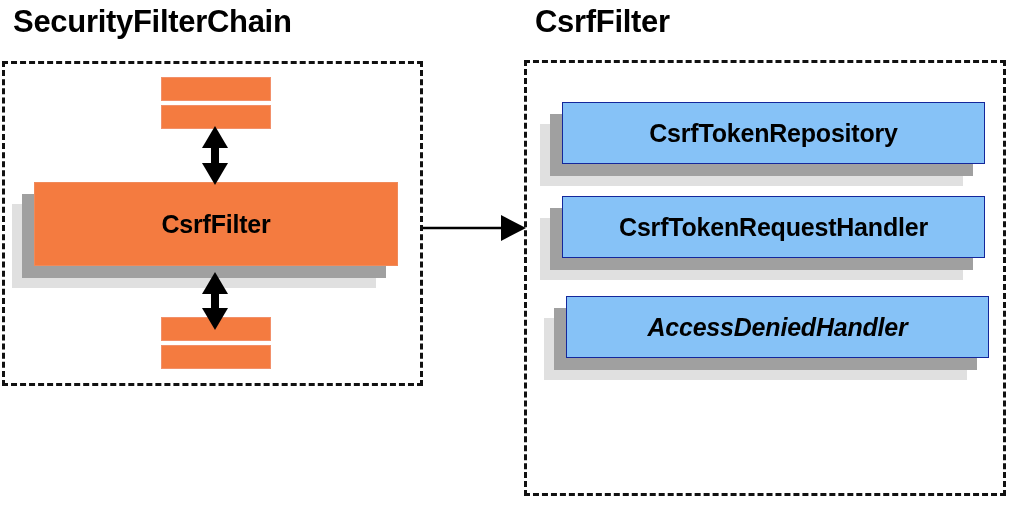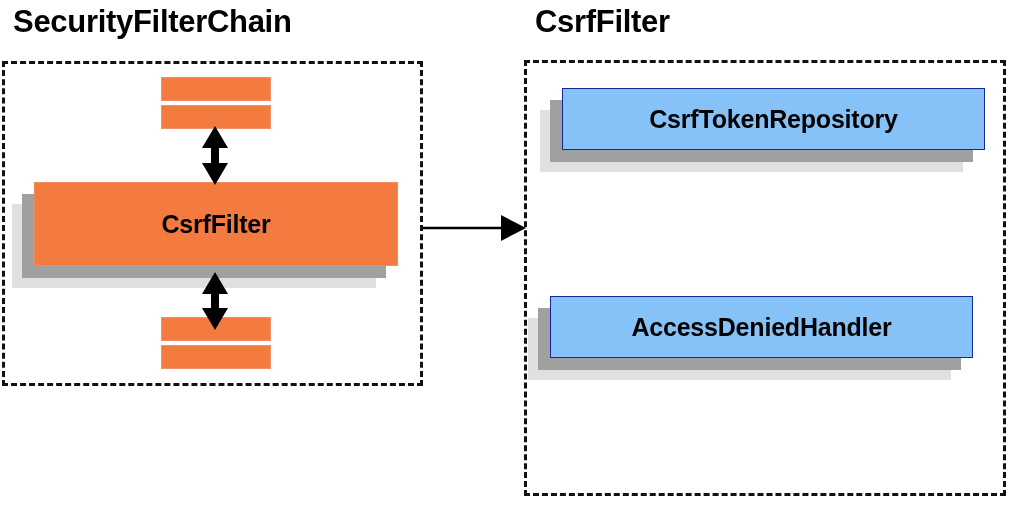--- a/index.html
+++ b/index.html
@@ -126,30 +126,37 @@
     <div class="layer layer-back"></div>
     <div class="layer layer-mid"></div>
     <div class="layer layer-front front-orange">
       <span class="box-label">CsrfFilter</span>
     </div>
   </div>
 
   <div class="filter-bar" style="left:161px; top:317px; width:110px; height:24px;"></div>
   <div class="filter-bar" style="left:161px; top:345px; width:110px; height:24px;"></div>
 
-  <div class="stack" style="left:540px; top:110px; width:423px; height:62px;">
+  <div class="stack" style="left:540px; top:124px; width:423px; height:62px;">
     <div class="layer layer-back"></div>
     <div class="layer layer-mid"></div>
     <div class="layer layer-front front-blue">
       <span class="box-label">CsrfTokenRepository</span>
     </div>
   </div>
 
+  <div class="stack" style="left:540px; top:218px; width:423px; height:62px;">
+    <div class="layer layer-back"></div>
+    <div class="layer layer-mid"></div>
+    <div class="layer layer-front front-blue">
+      <span class="box-label">CsrfTokenRequestHandler</span>
+    </div>
+  </div>
 
-  <div class="stack" style="left:528px; top:318px; width:423px; height:62px;">
+  <div class="stack" style="left:544px; top:318px; width:423px; height:62px;font-style:italic;">
     <div class="layer layer-back"></div>
     <div class="layer layer-mid"></div>
     <div class="layer layer-front front-blue">
       <span class="box-label">AccessDeniedHandler</span>
     </div>
   </div>
 
 
   <svg id="arrow-layer" viewBox="0 0 1010 505">
 

